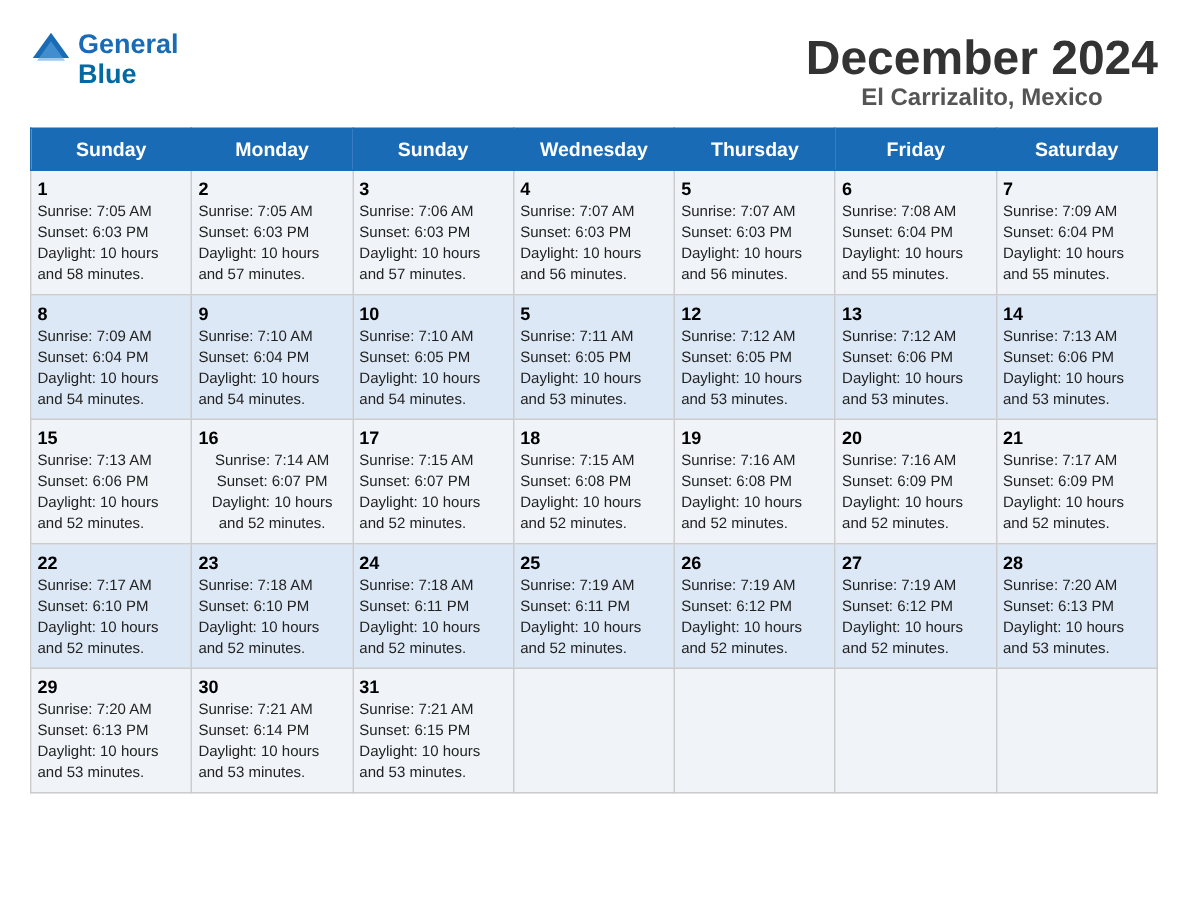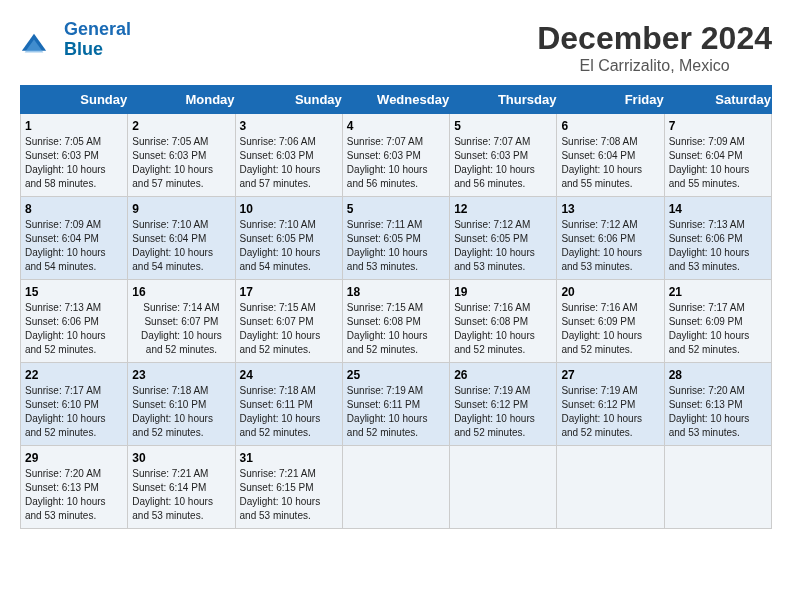--- a/index.html
+++ b/index.html
@@ -11,22 +11,22 @@
       padding: 20px;
     }
     .header-area {
       display: flex;
       justify-content: space-between;
       align-items: flex-start;
       margin-bottom: 10px;
     }
     .logo {
       display: flex;
-      align-items: flex-end;
-      gap: 16px;
+      align-items: flex-start;
+      gap: 4px;
     }
     .logo-text {
       font-size: 18px;
       font-weight: bold;
       color: #333;
       line-height: 1.1;
     }
     .logo-text span {
       color: #1a6bb5;
     }
@@ -38,34 +38,34 @@
       text-align: center;
     }
     .title-area h1 {
       font-size: 32px;
       font-weight: bold;
       color: #333;
     }
     .title-area h2 {
       font-size: 16px;
       color: #555;
-      font-weight: normal;
+      font-weight: bold;
     }
     .calendar {
       width: 100%;
       border-collapse: collapse;
       font-size: 11px;
     }
     .calendar thead tr {
       background-color: #1a6bb5;
       color: #fff;
     }
     .calendar thead th {
       padding: 6px 0;
-      text-align: right;
+      text-align: center;
       font-size: 13px;
       font-weight: bold;
       border: 1px solid #1a6bb5;
     }
     .calendar tbody tr {
       vertical-align: top;
     }
     .calendar tbody tr:nth-child(odd) {
       background-color: #f0f4f8;
     }

